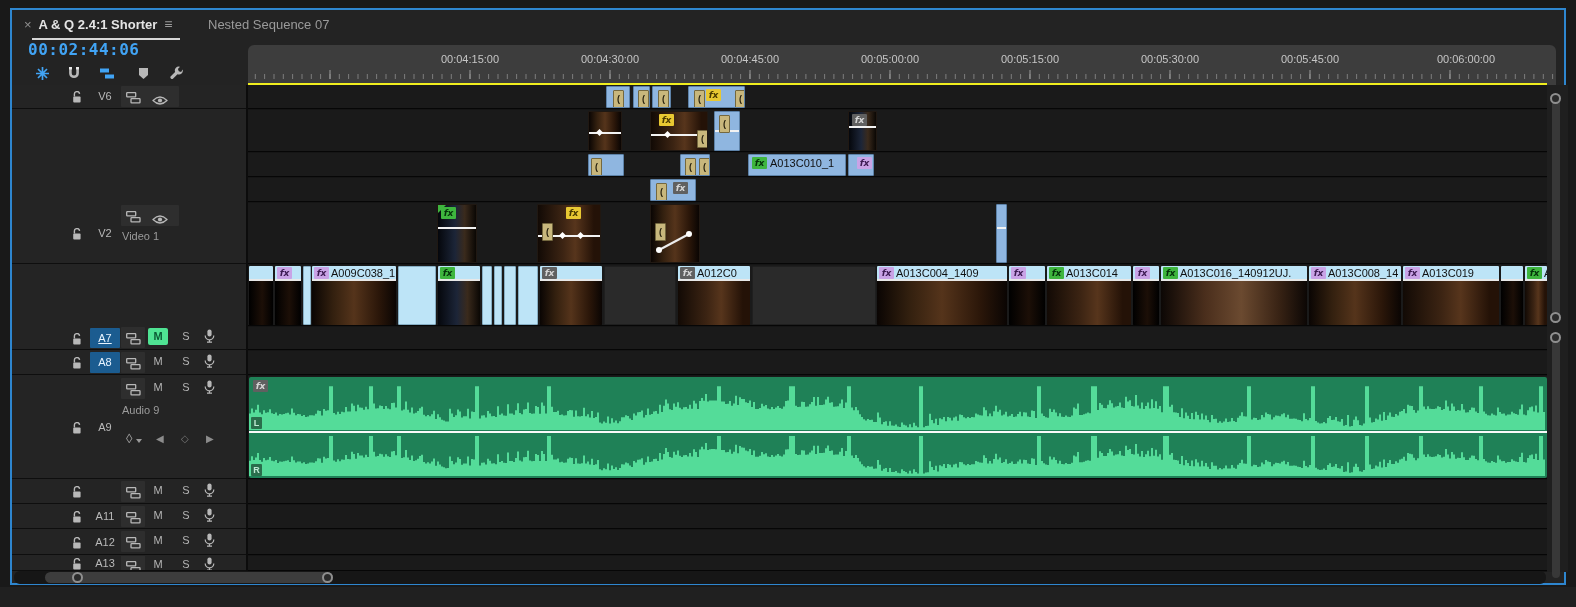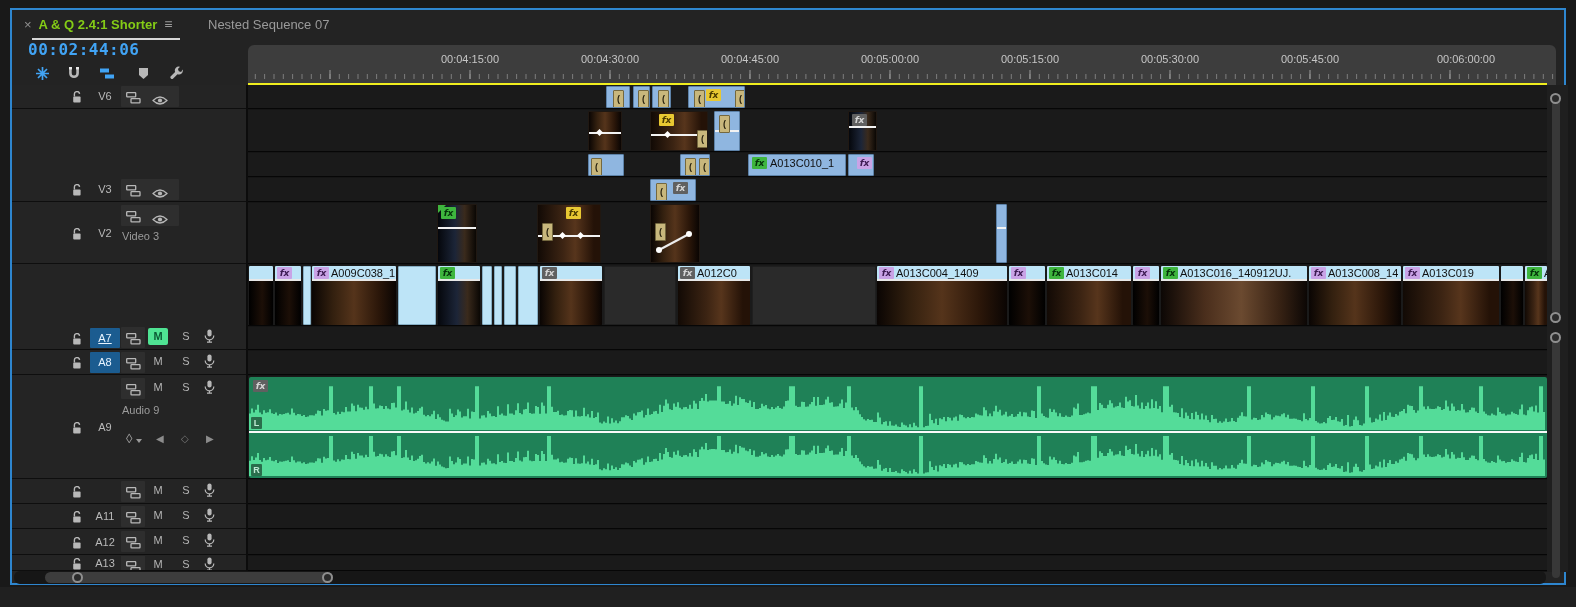--- a/index.html
+++ b/index.html
@@ -4,21 +4,21 @@
 <style>
   html,body{margin:0;padding:0;background:#141414;}
   body{width:1576px;height:607px;overflow:hidden;font-family:"Liberation Sans",sans-serif;}
   #stage{position:relative;width:1576px;height:607px;background:#191919;overflow:hidden;}
   .abs{position:absolute;}
   #panel-border{position:absolute;left:10px;top:8px;width:1556px;height:577px;border:2px solid #2e86cf;box-sizing:border-box;background:#232323;}
   
   #tabbar{position:absolute;left:12px;top:10px;width:1552px;height:30px;background:#232323;}
   .tab{position:absolute;top:0;height:28px;display:flex;align-items:center;gap:7px;}
   .tab-close{color:#8f8f8f;font-size:13px;cursor:pointer;}
-  .tab-label-active{color:#84cc16;font-weight:bold;font-size:13px;}
+  .tab-label-active{color:#e5e5e5;font-weight:bold;font-size:13px;}
   .tab-menu{color:#9a9a9a;font-size:14px;}
   .tab-underline{position:absolute;left:20px;top:28px;width:148px;height:2px;background:#d6d6d6;}
   .tab-label-inactive{color:#9a9a9a;font-size:13px;}
   
   #timecode{position:absolute;left:28px;top:40px;font-family:"DejaVu Sans Mono",monospace;font-weight:bold;font-size:16px;color:#41a4f5;letter-spacing:.5px;}
   .tbicon{position:absolute;top:64px;width:20px;height:18px;display:flex;align-items:center;justify-content:center;}
   
   #ruler{position:absolute;left:248px;top:45px;width:1308px;height:40px;background:#3d3d3d;border-radius:6px 6px 0 0;overflow:hidden;}
   .rlabel{position:absolute;top:8px;transform:translateX(-50%);font-size:11px;color:#c6c6c6;white-space:nowrap;}
   #yellowline{position:absolute;left:248px;top:83px;width:1299px;height:2px;background:#f0ee1e;}
@@ -145,52 +145,36 @@
         <div class="cluster" style="left: 109px; top: 1px; width: 58px; height: 21px;"></div>
         <div class="abs" style="left: 114px; top: 5px; width: 15px; height: 12px;"><svg width="15" height="12" viewBox="0 0 15 12">
             <rect x="0.7" y="0.7" width="9" height="4.2" rx="0.6" fill="none" stroke="#b8b8b8" stroke-width="1.3"></rect>
             <rect x="5" y="6.6" width="9" height="4.2" rx="0.6" fill="none" stroke="#b8b8b8" stroke-width="1.3"></rect>
           </svg></div>
         <div class="abs" style="left: 140px; top: 6px; width: 16px; height: 9px;"><svg width="16" height="9" viewBox="0 0 16 9">
             <path d="M1 4.5Q8 -2.5 15 4.5Q8 11.5 1 4.5Z" fill="none" stroke="#b8b8b8" stroke-width="1.2"></path>
             <circle cx="8" cy="4.5" r="2.1" fill="#b8b8b8"></circle>
           </svg></div>
       </div>
-      <div class="hrow" style="top: 93px; height: 24px;">
-        <div class="abs" style="left: 60px; top: 5px; width: 11px; height: 13px;"><svg width="11" height="13" viewBox="0 0 11 13">
-            <path d="M2.4 5.6V3.5a2.6 2.6 0 0 1 5.2-.6" fill="none" stroke="#b8b8b8" stroke-width="1.4"></path>
-            <rect x="1.2" y="5.6" width="7.4" height="6" rx="1" fill="#b8b8b8"></rect>
-          </svg></div>
-        <div class="trk-id" style="left: 78px; top: 5px;">V3</div>
-        <div class="cluster" style="left: 109px; top: 1px; width: 58px; height: 21px;"></div>
-        <div class="abs" style="left: 114px; top: 5px; width: 15px; height: 12px;"><svg width="15" height="12" viewBox="0 0 15 12">
-            <rect x="0.7" y="0.7" width="9" height="4.2" rx="0.6" fill="none" stroke="#b8b8b8" stroke-width="1.3"></rect>
-            <rect x="5" y="6.6" width="9" height="4.2" rx="0.6" fill="none" stroke="#b8b8b8" stroke-width="1.3"></rect>
-          </svg></div>
-        <div class="abs" style="left: 140px; top: 6px; width: 16px; height: 9px;"><svg width="16" height="9" viewBox="0 0 16 9">
-            <path d="M1 4.5Q8 -2.5 15 4.5Q8 11.5 1 4.5Z" fill="none" stroke="#b8b8b8" stroke-width="1.2"></path>
-            <circle cx="8" cy="4.5" r="2.1" fill="#b8b8b8"></circle>
-          </svg></div>
-      </div>
       <div class="hrow" style="top: 118px; height: 61px;">
         <div class="abs" style="left: 60px; top: 24px; width: 11px; height: 13px;"><svg width="11" height="13" viewBox="0 0 11 13">
             <path d="M2.4 5.6V3.5a2.6 2.6 0 0 1 5.2-.6" fill="none" stroke="#b8b8b8" stroke-width="1.4"></path>
             <rect x="1.2" y="5.6" width="7.4" height="6" rx="1" fill="#b8b8b8"></rect>
           </svg></div>
         <div class="trk-id" style="left: 78px; top: 24px;">V2</div>
         <div class="cluster" style="left: 109px; top: 2px; width: 58px; height: 21px;"></div>
         <div class="abs" style="left: 114px; top: 6px; width: 15px; height: 12px;"><svg width="15" height="12" viewBox="0 0 15 12">
             <rect x="0.7" y="0.7" width="9" height="4.2" rx="0.6" fill="none" stroke="#b8b8b8" stroke-width="1.3"></rect>
             <rect x="5" y="6.6" width="9" height="4.2" rx="0.6" fill="none" stroke="#b8b8b8" stroke-width="1.3"></rect>
           </svg></div>
         <div class="abs" style="left: 140px; top: 7px; width: 16px; height: 9px;"><svg width="16" height="9" viewBox="0 0 16 9">
             <path d="M1 4.5Q8 -2.5 15 4.5Q8 11.5 1 4.5Z" fill="none" stroke="#b8b8b8" stroke-width="1.2"></path>
             <circle cx="8" cy="4.5" r="2.1" fill="#b8b8b8"></circle>
           </svg></div>
-        <div class="trk-name" style="top: 27px;">Video 3</div>
+        <div class="trk-name" style="top: 27px;">Video 1</div>
       </div>
       <div class="hrow" style="top: 242px; height: 23px;">
         <div class="abs" style="left: 60px; top: 5px; width: 11px; height: 13px;"><svg width="11" height="13" viewBox="0 0 11 13">
             <path d="M2.4 5.6V3.5a2.6 2.6 0 0 1 5.2-.6" fill="none" stroke="#b8b8b8" stroke-width="1.4"></path>
             <rect x="1.2" y="5.6" width="7.4" height="6" rx="1" fill="#b8b8b8"></rect>
           </svg></div>
         <div class="target-box" style="top: 1px; height: 20px;"></div>
         <div class="trk-id" style="left: 78px; top: 5px; color: rgb(232, 244, 255); text-decoration: underline;">A7</div>
         <div class="cluster" style="left: 109px; top: 0px; width: 24px; height: 21px;"></div>
         <div class="abs" style="left: 114px; top: 4px; width: 15px; height: 12px;"><svg width="15" height="12" viewBox="0 0 15 12">

